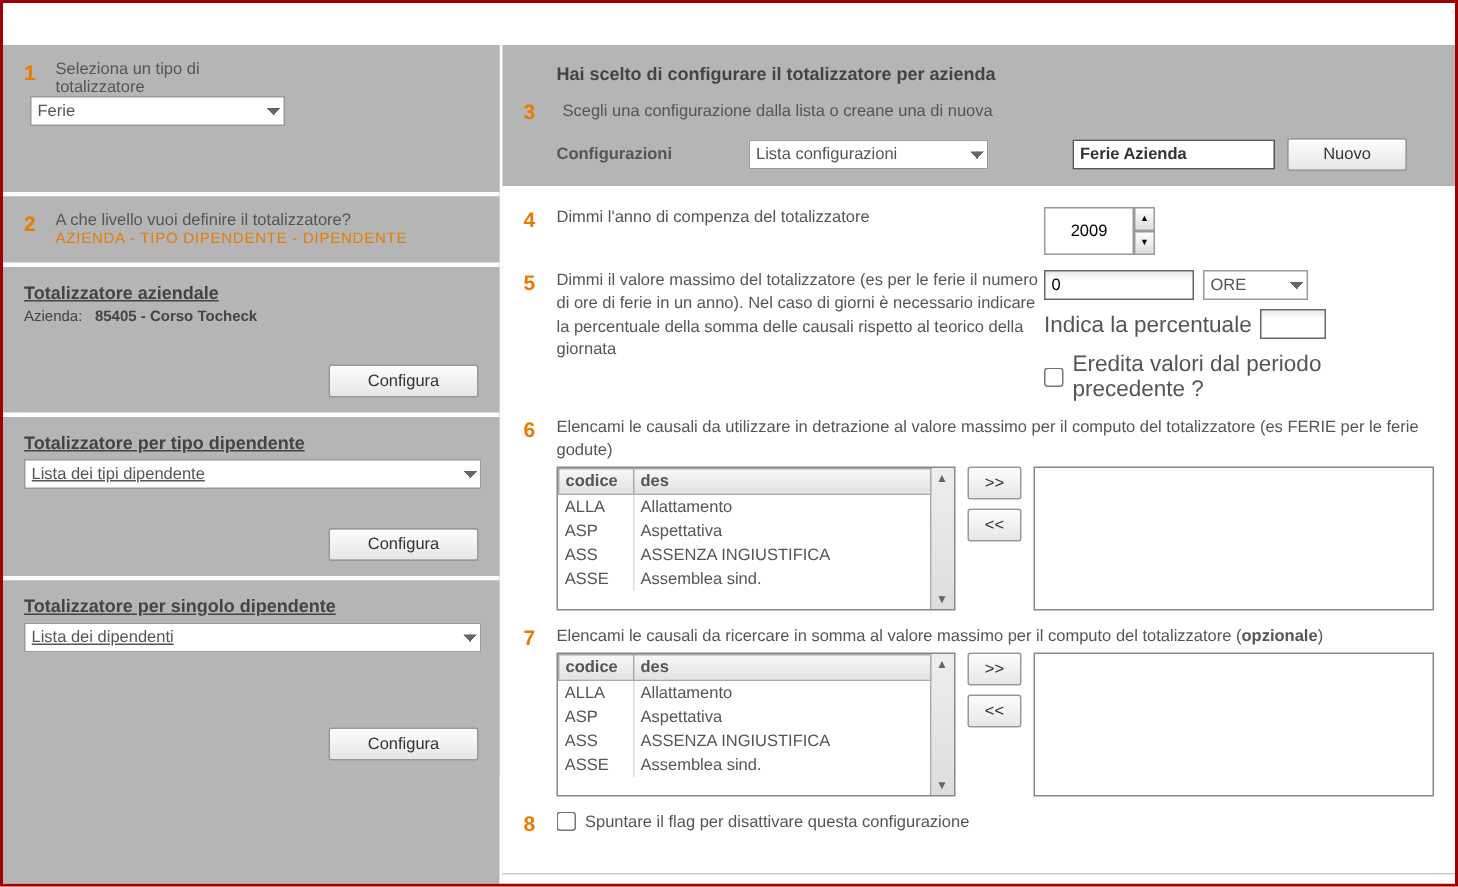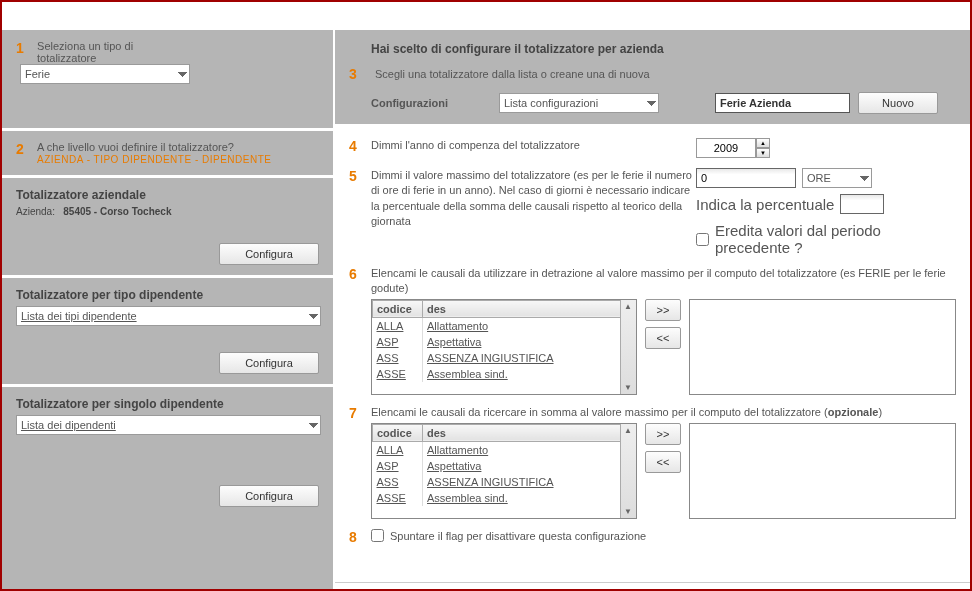--- a/index.html
+++ b/index.html
@@ -55,21 +55,21 @@
     padding: 1px 18px 1px 4px;
     appearance: none;
     background-image: linear-gradient(45deg, transparent 48%, #666 48%), linear-gradient(-45deg, transparent 48%, #666 48%);
     background-position: right 6px center, right 2px center;
     background-size: 5px 5px, 5px 5px;
     background-repeat: no-repeat;
     color: #555;
   }
   .sb-select { width: 170px; margin-left: 4px; vertical-align: top; }
   .sb-full-select { width: 305px; margin-top: 4px; display:block;text-decoration:underline; }
-  .sb-heading { font-weight: bold; color: #444; font-size: 12px; }
+  .sb-heading { font-weight: bold; color: #444; font-size: 12px; text-decoration: underline; }
   .sb-sub { font-size: 10px; color: #444; margin-top: 4px; }
   .sb-sub .bold { font-weight: bold; }
   .btn {
     background: linear-gradient(#fdfdfd,#e6e6e6);
     border: 1px solid #999;
     border-radius: 2px;
     height: 22px;
     font-size: 11px;
     padding: 0 10px;
     cursor: pointer;
@@ -112,39 +112,39 @@
     font-size: 11px;
     color: #333;
   }
   .nuovo-btn { width: 80px; }
   .main-body { padding: 12px 14px; flex: 1; overflow: hidden; }
   .mrow { display: flex; align-items: flex-start; margin-bottom: 10px; }
   .mrow .num { color: #e87b00; font-weight: bold; font-size: 14px; width: 22px; flex-shrink:0; }
   .mrow .desc { flex: 1; font-size: 11px; color: #555; line-height: 1.4; }
   .mrow .ctrls { display: flex; flex-wrap: wrap; align-items: center; gap: 6px; width: 260px; flex-shrink:0; }
   .spinner-wrap { display: flex; align-items: stretch; }
-  .year-input { width: 60px; height: 20px; border:1px solid #999; text-align:center; font-size:11px; }
+  .year-input { width: 60px; height: 32px; border:1px solid #999; text-align:center; font-size:11px; }
   .spin { width:14px; display:flex; flex-direction:column; }
   .spin button { flex:1; font-size:6px; line-height:1; border:1px solid #999; background:linear-gradient(#fff,#ddd); padding:0; cursor:pointer;}
   .num-input { width:100px; height:20px; border:1px solid #666; padding:1px 4px; font-size:11px; background: linear-gradient(#e8e8e8,#fff 30%);}
   .unit-select { width:70px; }
   .perc-input { width:44px; height:20px; border:1px solid #666; background: linear-gradient(#e8e8e8,#fff 30%); }
   .chk { width:13px; height:13px; }
   .dual-list { display:flex; align-items:flex-start; gap:8px; margin: 2px 0 10px 22px;}
   .listbox {
     border:1px solid #888;
     background:#fff;
     width: 266px;
     height: 96px;
     overflow: hidden;
     position: relative;
   }
   .listbox table { width:100%; border-collapse: collapse; font-size:11px; color:#555;}
   .listbox th { background: linear-gradient(#f8f8f8,#e2e2e2); border:1px solid #aaa; text-align:left; padding:2px 4px; font-weight: bold;}
-  .listbox td { padding:2px 4px; border-right:1px solid #ddd;text-decoration:underline; }
+  .listbox td { padding:2px 4px; border-right:1px solid #ddd; }
   .listbox .scroll-ind { position:absolute; top:0; right:0; width:16px; height:100%; background:linear-gradient(#eee,#ddd); border-left:1px solid #aaa;}
   .listbox .scroll-ind::before { content:"▲"; position:absolute; top:2px; left:3px; font-size:8px; color:#666;}
   .listbox .scroll-ind::after { content:"▼"; position:absolute; bottom:2px; left:3px; font-size:8px; color:#666;}
   .dual-btns { display:flex; flex-direction:column; gap:6px; }
   .dual-btns .btn { width:36px; padding:0; }
   .rlist {
     border:1px solid #888;
     background:#fff;
     flex:1;
     height:96px;
@@ -214,21 +214,21 @@
       </div>
     </div>
 
   </div>
 
   <div class="main">
     <div class="main-head">
       <h1>Hai scelto di configurare il totalizzatore per azienda</h1>
       <div class="row" style="margin-bottom:10px">
         <span class="stepnum">3</span>
-        <span>Scegli una totalizzatore dalla lista o creane una di nuova</span>
+        <span>Scegli una configurazione dalla lista o creane una di nuova</span>
       </div>
       <div class="row">
         <span class="lbl">Configurazioni</span>
         <select class="select cfg-select">
           <option>Lista configurazioni</option>
         </select>
         <div style="width:40px"></div>
         <input class="cfg-name" value="Ferie Azienda" style="">
         <button class="btn nuovo-btn">Nuovo</button>
       </div>

